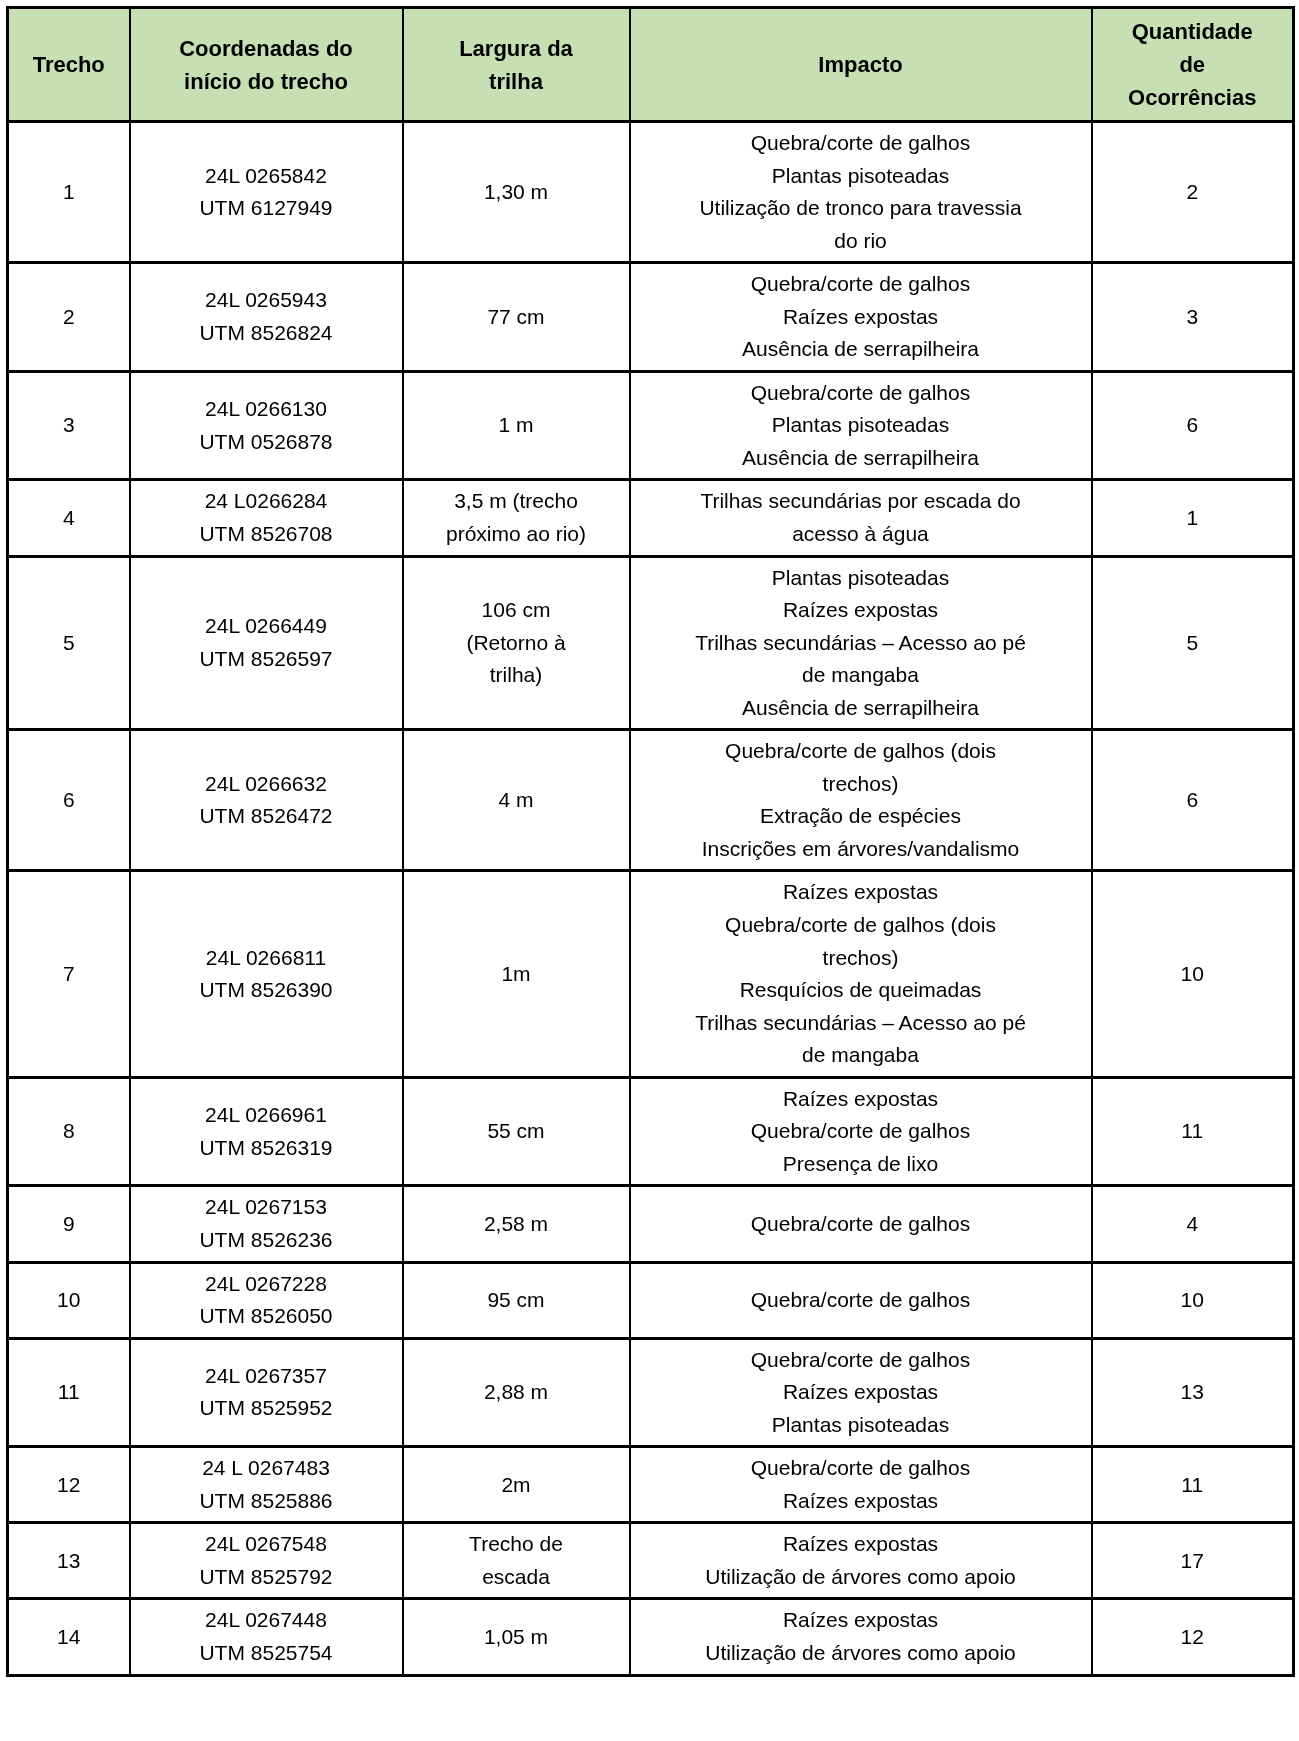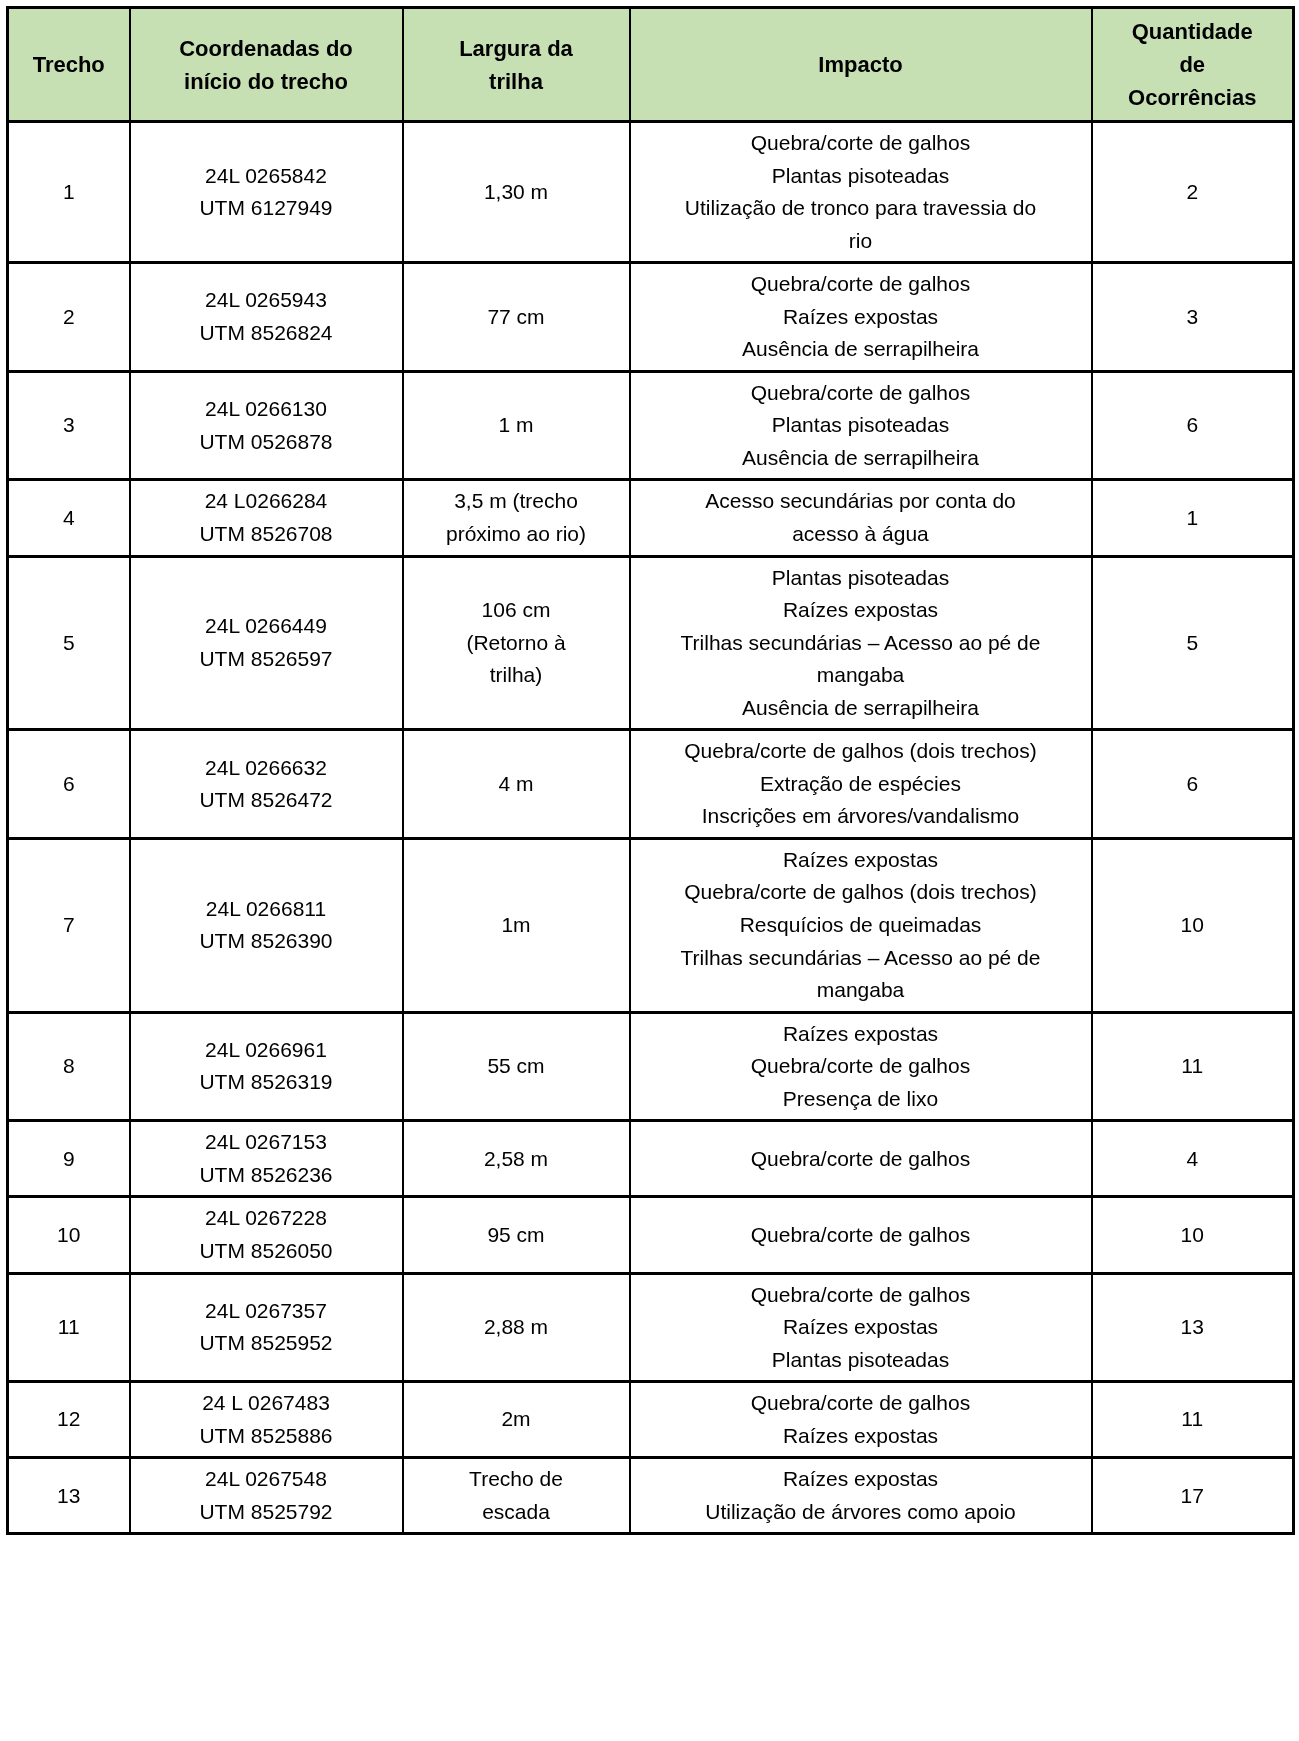--- a/index.html
+++ b/index.html
@@ -33,21 +33,21 @@
     font-weight: 700;
     line-height: 1.5;
     padding: 6px 4px;
   }
   td {
     font-size: 21px;
     line-height: 1.55;
     padding: 4px 6px;
     background: #ffffff;
   }
-  td.td-impacto { padding: 4px 42px; }
+  td.td-impacto { padding: 4px 58px; }
   td.td-trecho, td.td-ocorr { font-variant-numeric: normal; }
 </style>
 </head>
 <body>
 
 <div class="table-wrap">
   <table class="impact-table">
     <colgroup>
       <col style="width:122px">
       <col style="width:273px">
@@ -98,21 +98,21 @@
 Plantas pisoteadas
 Ausência de serrapilheira</td>
           <td class="td-ocorr">6</td>
         </tr>
         <tr>
           <td class="td-trecho">4</td>
           <td class="td-coord">24 L0266284
 UTM 8526708</td>
           <td class="td-largura">3,5 m (trecho
 próximo ao rio)</td>
-          <td class="td-impacto">Acesso secundárias por conta do acesso à água</td>
+          <td class="td-impacto">Trilhas secundárias por escada do acesso à água</td>
           <td class="td-ocorr">1</td>
         </tr>
         <tr>
           <td class="td-trecho">5</td>
           <td class="td-coord">24L 0266449
 UTM 8526597</td>
           <td class="td-largura">106 cm
 (Retorno à
 trilha)</td>
           <td class="td-impacto">Plantas pisoteadas
@@ -190,15 +190,24 @@
         <tr>
           <td class="td-trecho">13</td>
           <td class="td-coord">24L 0267548
 UTM 8525792</td>
           <td class="td-largura">Trecho de
 escada</td>
           <td class="td-impacto">Raízes expostas
 Utilização de árvores como apoio</td>
           <td class="td-ocorr">17</td>
         </tr>
+        <tr>
+          <td class="td-trecho">14</td>
+          <td class="td-coord">24L 0267448
+UTM 8525754</td>
+          <td class="td-largura">1,05 m</td>
+          <td class="td-impacto">Raízes expostas
+Utilização de árvores como apoio</td>
+          <td class="td-ocorr">12</td>
+        </tr>
       </tbody>
   </table>
 </div>
 
 </body></html>

